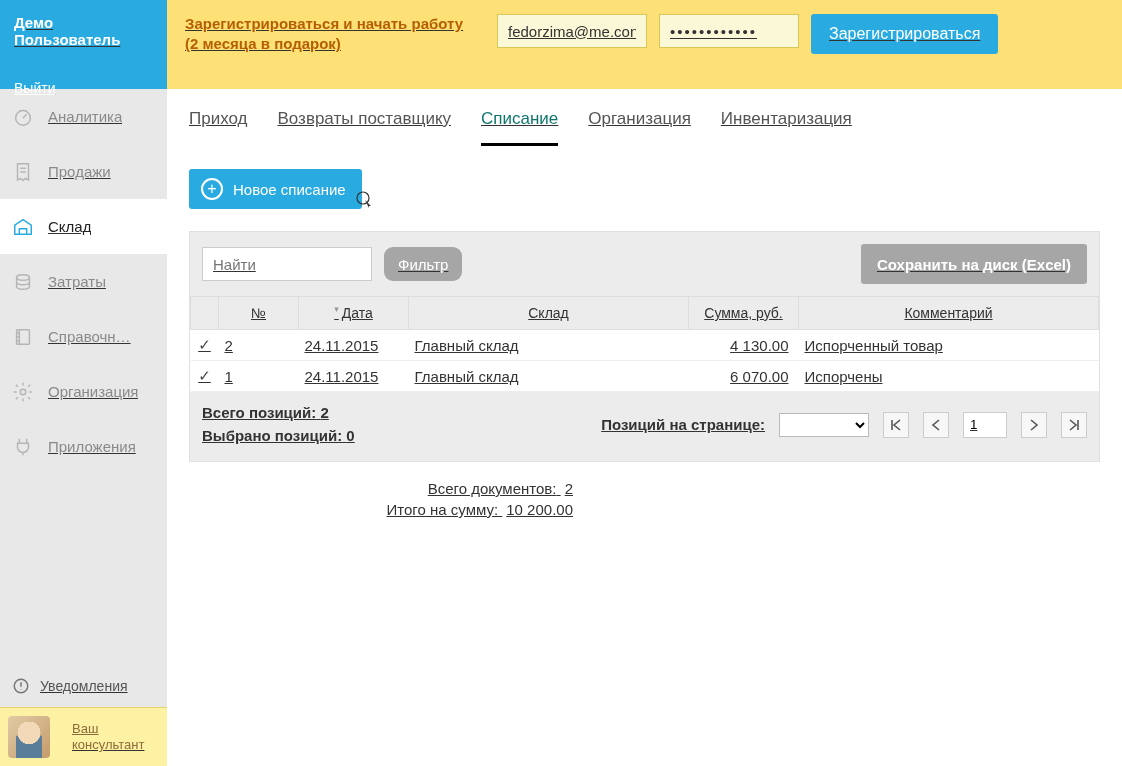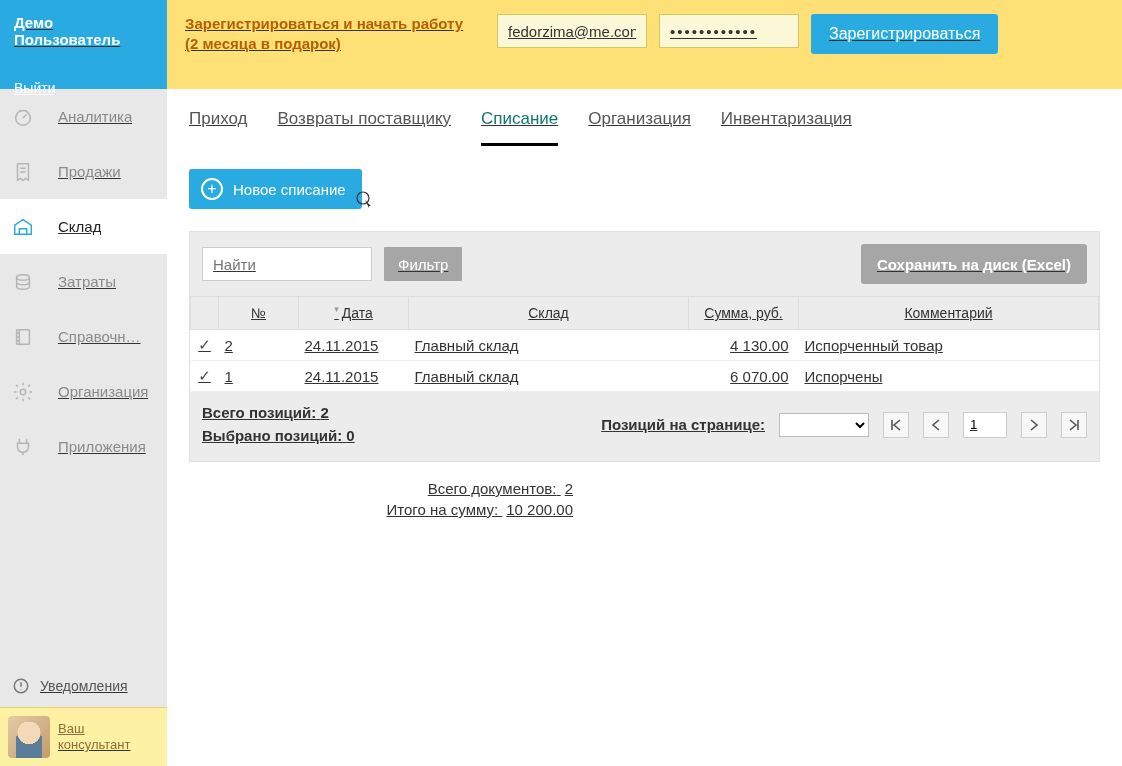--- a/index.html
+++ b/index.html
@@ -32,34 +32,34 @@
   .sidebar-header .username { font-weight: bold; font-size: 15px; }
   .sidebar-header .logout { text-decoration: underline; cursor: pointer; font-size: 14px; margin-top: 32px; }
   .sidebar-items { flex: 1; }
   .sidebar-item {
     display: flex;
     align-items: center;
     padding: 0 12px;
     height: 55px;
     color: #8a8a8a;
     cursor: pointer;
-    gap: 24px;
+    gap: 14px;
   }
   .sidebar-item.active { background: #fff; color: #222; }
   .sidebar-item .icon { width: 22px; height: 22px; display:flex; align-items:center; justify-content:center;}
   .sidebar-item .label { font-size: 15px; white-space: nowrap; overflow:hidden; text-overflow:ellipsis; }
 
   .sidebar-bottom { margin-top:auto; }
   .notifications {
     display:flex; align-items:center; gap:10px;
     padding: 12px 12px; color:#555; font-size:14px; cursor:pointer;
   }
   .consultant {
     background: #fdf1a3;
-    display: flex; align-items:center; gap:8px;
+    display: flex; align-items:center; gap:22px;
     padding: 8px 8px;
     border-top: 1px solid #e5d36f;
   }
   .consultant .avatar {
     width: 42px; height: 42px; border-radius: 4px;
     background: linear-gradient(135deg,#e2cba6,#c49b6a);
     position:relative; overflow:hidden;
   }
   .consultant .avatar::after {
     content:""; position:absolute; inset:6px 8px 0 8px;
@@ -118,21 +118,21 @@
   }
   .filter-row {
     display:flex; align-items:center; padding:12px;
     gap:12px;
   }
   .filter-row input {
     height:34px; width:170px; border:1px solid #ccc; padding:0 10px; font-size:15px; background:#fff;
   }
   .filter-row .filter-btn {
     height:34px; background:#a6a6a6; color:#fff; border:none; padding:0 14px;
-    font-size:15px; border-radius:1px; cursor:pointer;
+    font-size:15px; border-radius:9px; cursor:pointer;
   }
   .filter-row .spacer { flex:1; }
   .filter-row .excel-btn {
     height:40px; background:#a6a6a6; color:#fff; border:none; padding:0 16px;
     font-size:15px; border-radius:3px; cursor:pointer; font-weight:bold;
   }
 
   table.data { width:100%; border-collapse:collapse; background:#fff; }
   table.data th {
     background:#ececec; font-weight:normal; font-size:14px; color:#333;

